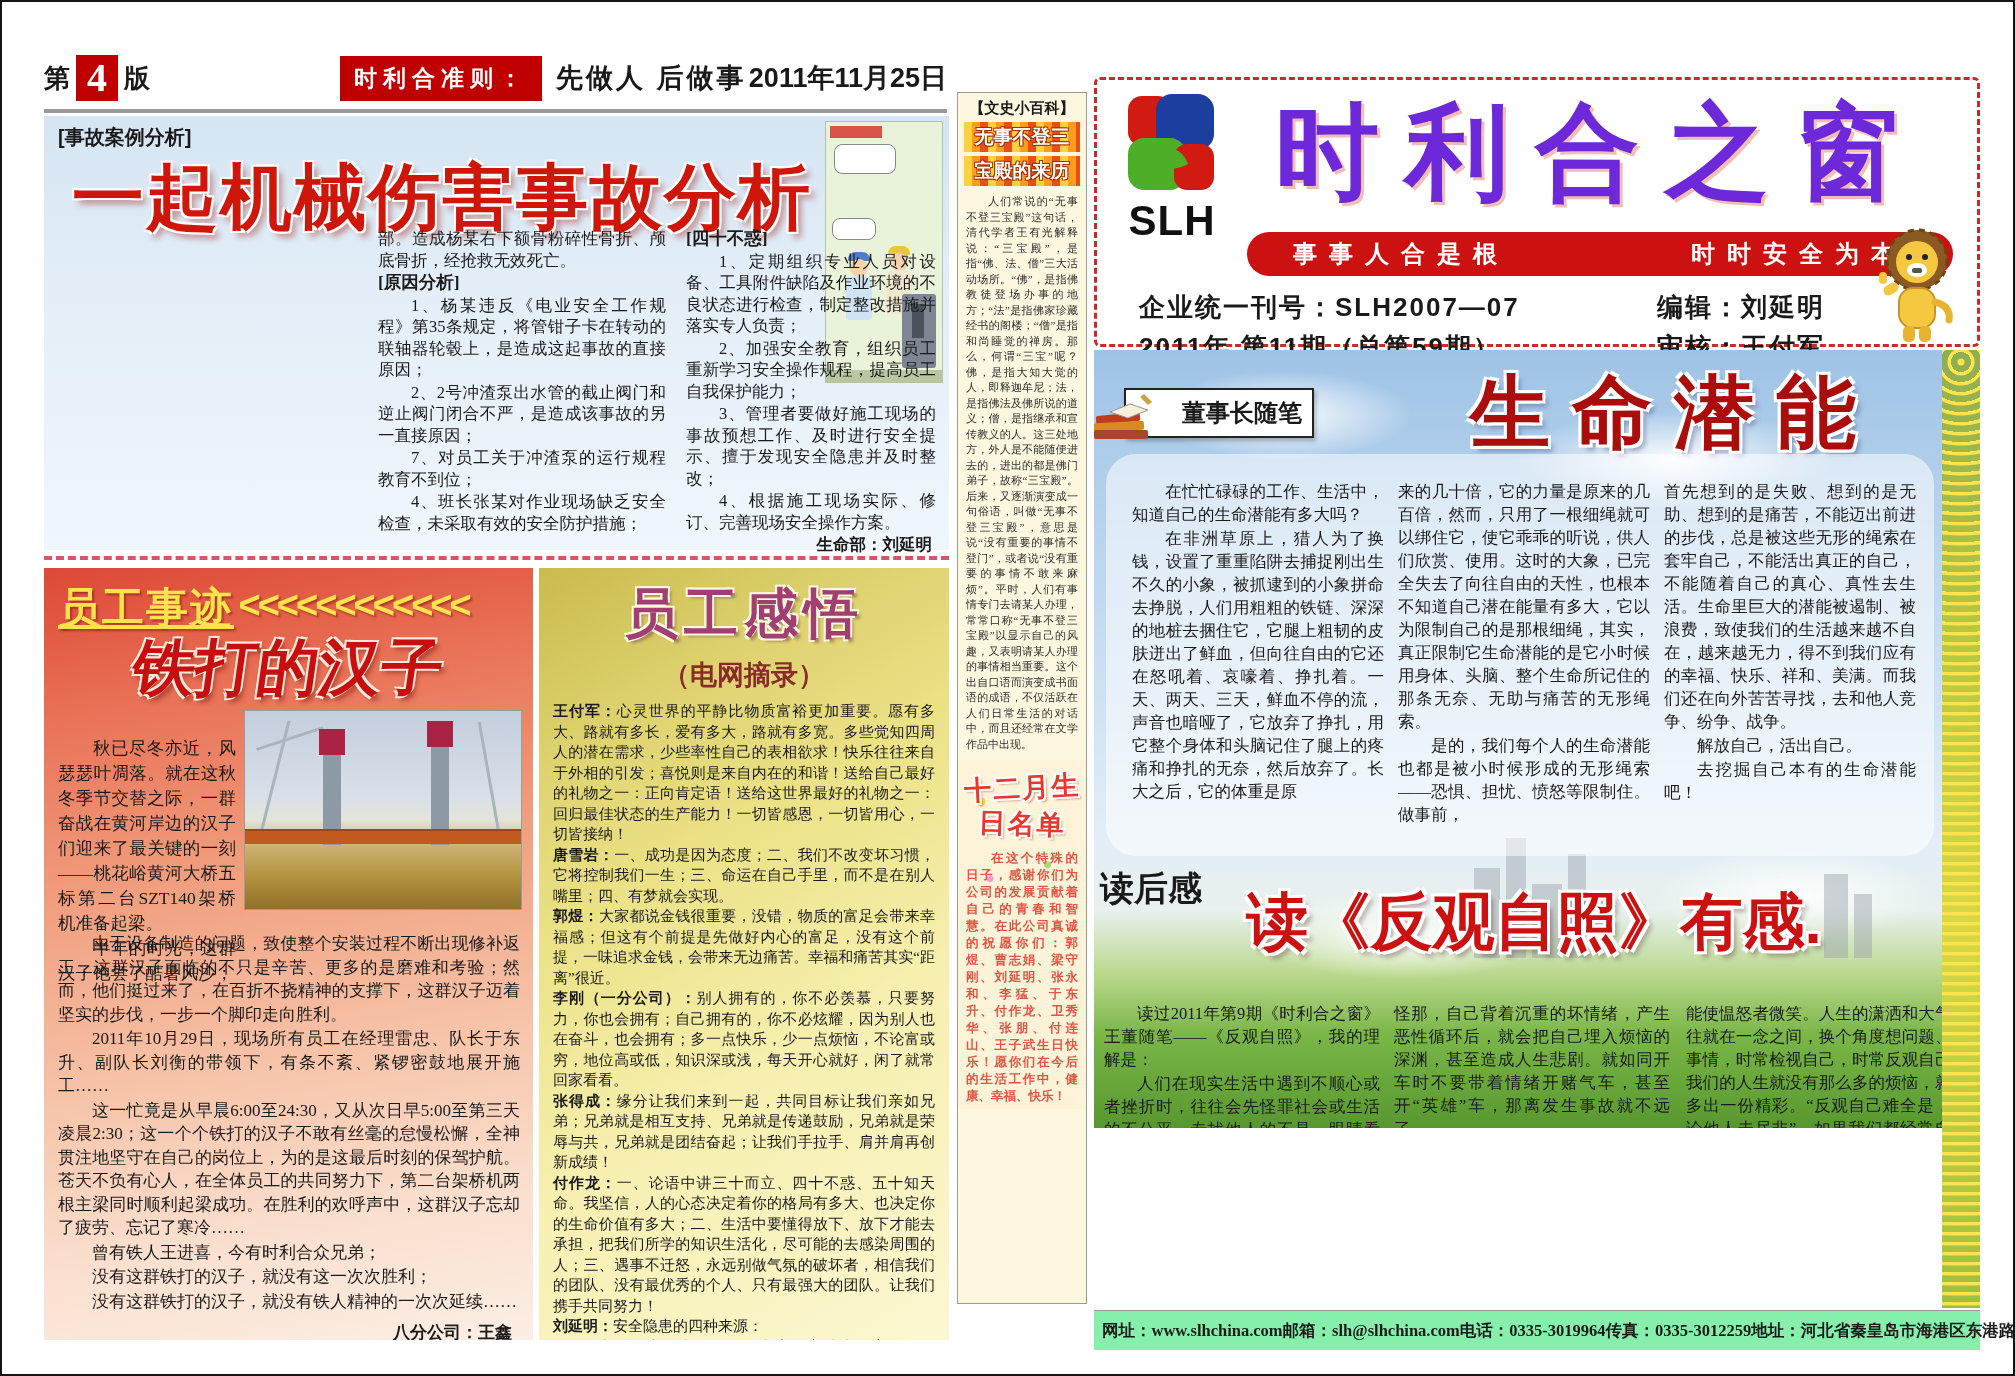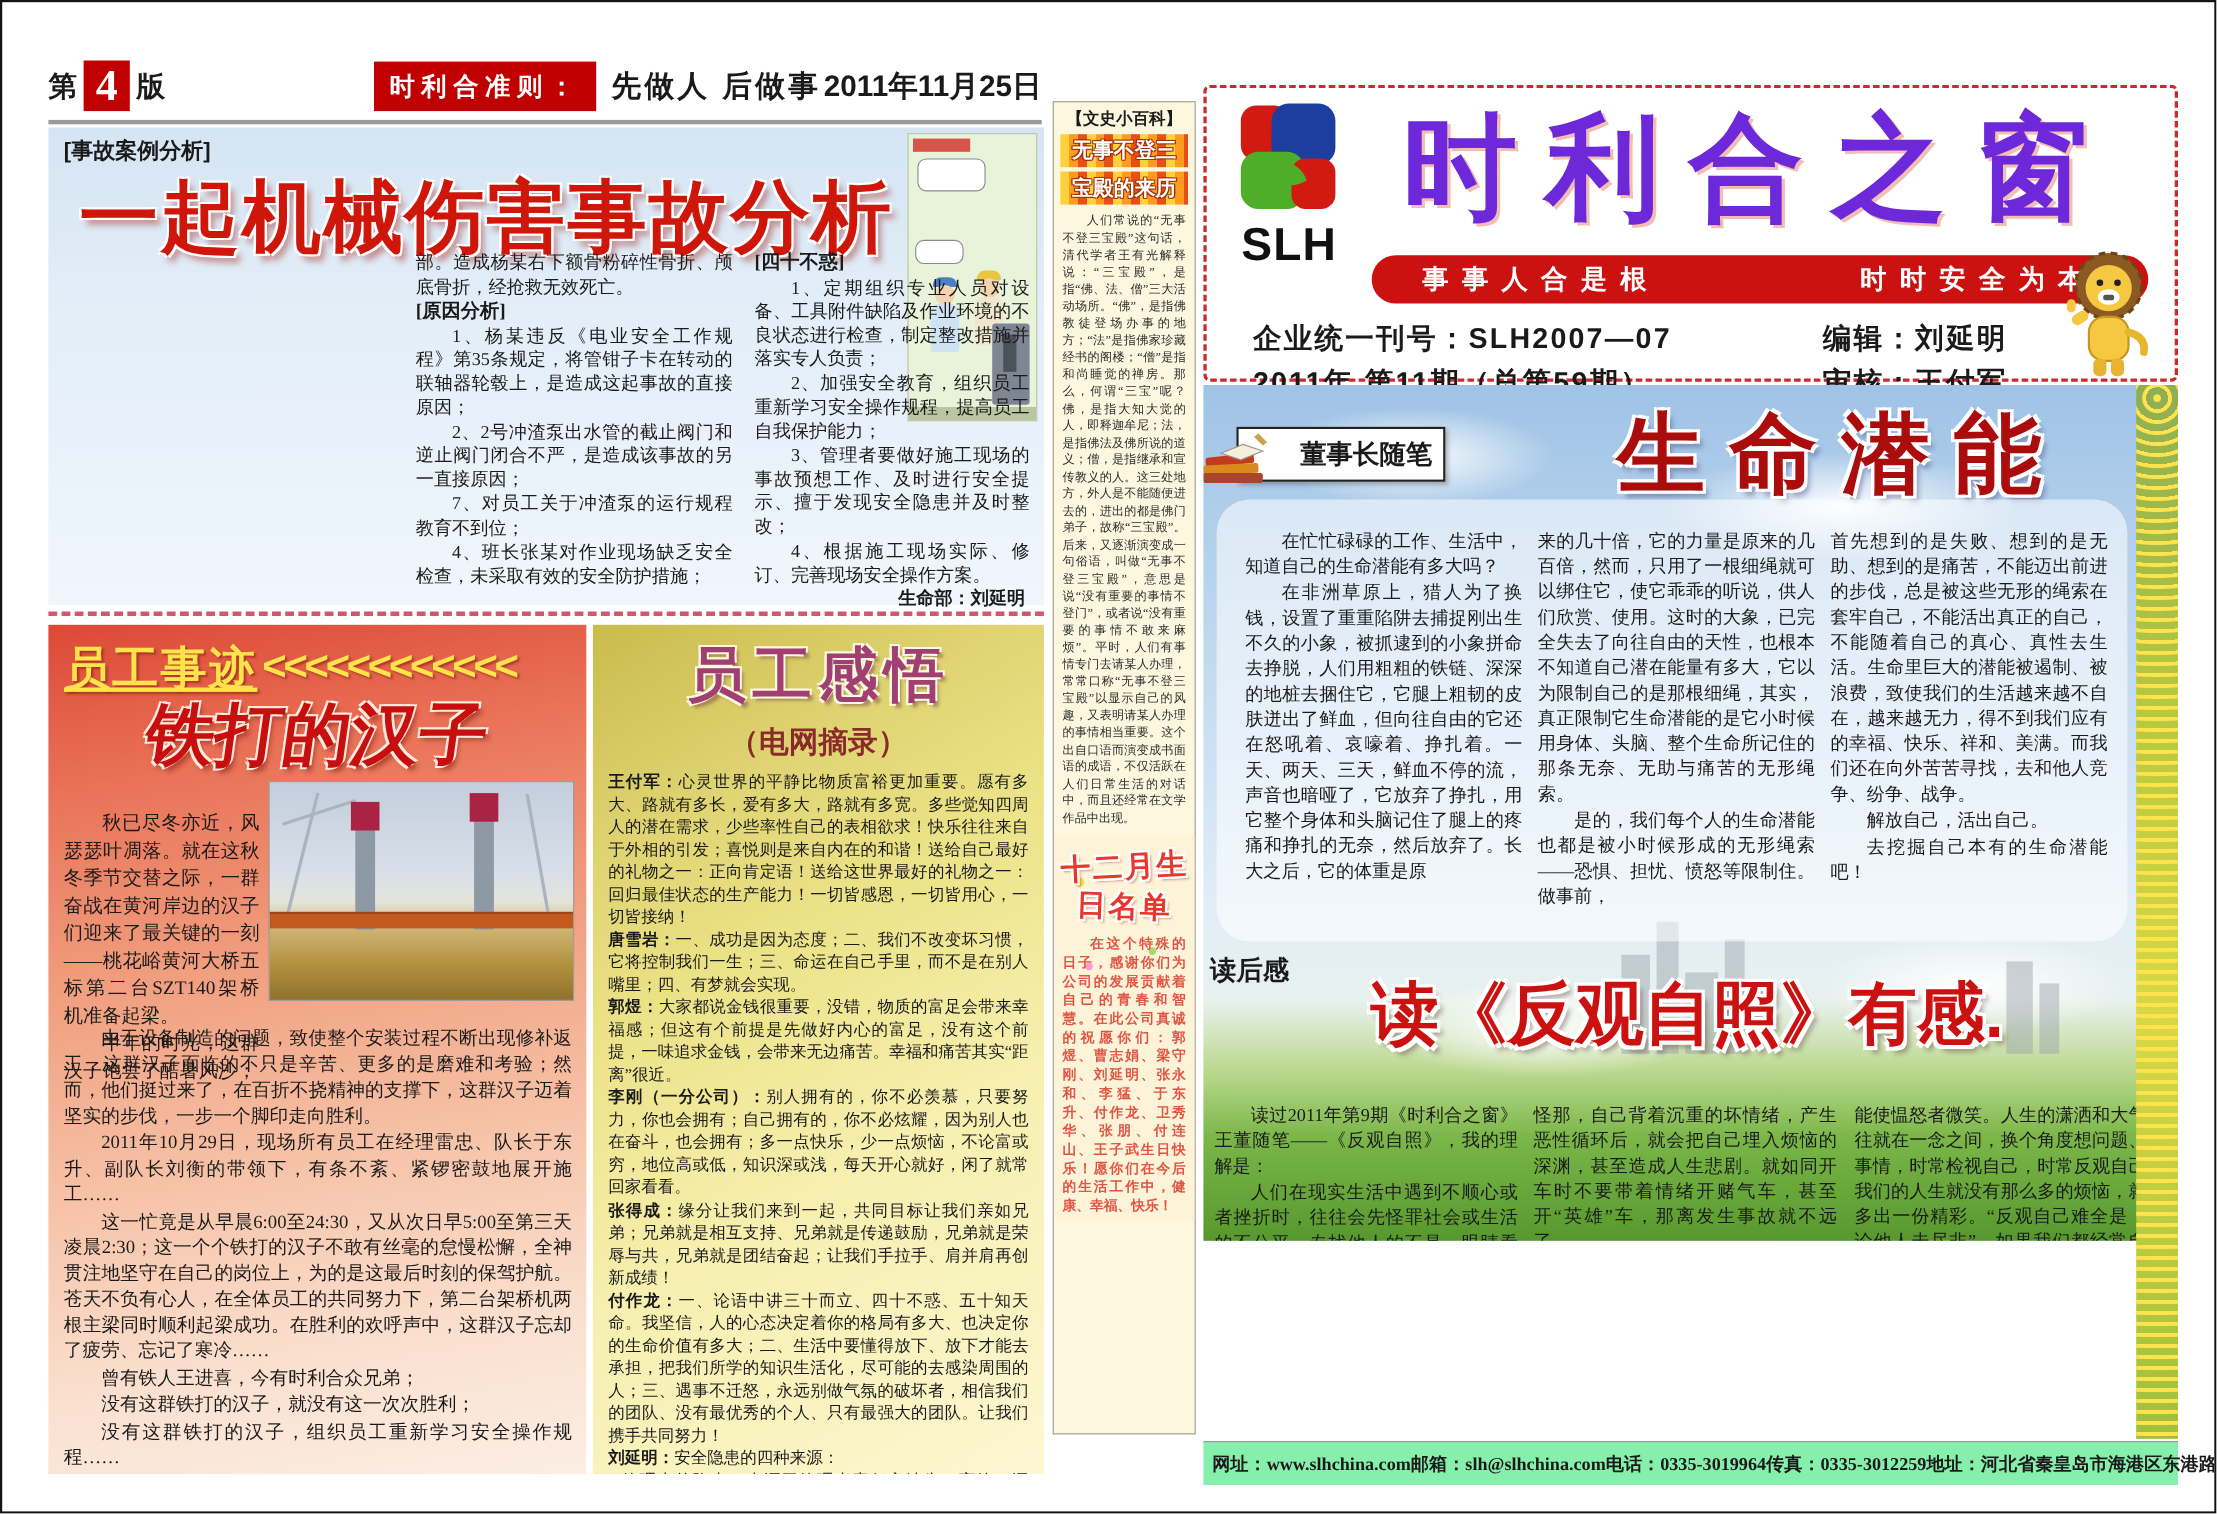--- a/index.html
+++ b/index.html
@@ -144,21 +144,21 @@
     text-shadow:-3px -3px 0 #fff,3px -3px 0 #fff,-3px 3px 0 #fff,3px 3px 0 #fff,5px 6px 5px rgba(60,60,120,.4); }
   #qn-panel { position:absolute; left:12px; top:104px; width:828px; height:402px;
     background:rgba(255,255,255,.55); border-radius:30px; }
   .qn-col { position:absolute; top:26px; height:352px; font-size:16.5px; line-height:23px; }
   .qn-col p { margin-bottom:1px; }
   #qn-c1 { left:26px;  width:252px; }
   #qn-c2 { left:292px; width:252px; }
   #qn-c3 { left:558px; width:252px; }
 
   
-  #dhg-label { position:absolute; left:6px; top:516px; font-size:24px; font-weight:bold; font-family:"Liberation Sans",sans-serif; }
+  #dhg-label { position:absolute; left:6px; top:516px; font-size:34px; font-weight:bold; font-family:"Liberation Sans",sans-serif; }
   #fg-title { position:absolute; left:120px; top:530px; width:640px; text-align:center; white-space:nowrap;
     font-size:62px; font-weight:bold; color:#cc1111; font-family:"Liberation Sans",sans-serif;
     text-shadow:-3px -3px 0 #fff,3px -3px 0 #fff,-3px 3px 0 #fff,3px 3px 0 #fff,5px 6px 5px rgba(80,40,40,.4); }
   .fg-col { position:absolute; top:652px; height:300px; font-size:16.5px; line-height:23px; }
   .fg-col p { margin-bottom:1px; }
   #fg-c1 { left:10px;  width:276px; }
   #fg-c2 { left:300px; width:276px; }
   #fg-c3 { left:592px; width:282px; }
   #fg-sign { text-align:right; font-weight:bold; font-family:"Liberation Sans",sans-serif; margin-top:26px; padding-right:10px; }
 
@@ -246,21 +246,21 @@
       <div class="tower-top" style="left:182px;top:10px;"></div>
       <div class="girder"></div>
     </div>
 
     <div id="shiji-full" class="jtext">
       <p class="ind">由于设备制造的问题，致使整个安装过程不断出现修补返工，这群汉子面临的不只是辛苦、更多的是磨难和考验；然而，他们挺过来了，在百折不挠精神的支撑下，这群汉子迈着坚实的步伐，一步一个脚印走向胜利。</p>
       <p class="ind">2011年10月29日，现场所有员工在经理雷忠、队长于东升、副队长刘衡的带领下，有条不紊、紧锣密鼓地展开施工……</p>
       <p class="ind">这一忙竟是从早晨6:00至24:30，又从次日早5:00至第三天凌晨2:30；这一个个铁打的汉子不敢有丝毫的怠慢松懈，全神贯注地坚守在自己的岗位上，为的是这最后时刻的保驾护航。苍天不负有心人，在全体员工的共同努力下，第二台架桥机两根主梁同时顺利起梁成功。在胜利的欢呼声中，这群汉子忘却了疲劳、忘记了寒冷……</p>
       <p class="ind">曾有铁人王进喜，今有时利合众兄弟；</p>
       <p class="ind">没有这群铁打的汉子，就没有这一次次胜利；</p>
-      <p class="ind">没有这群铁打的汉子，组织员工重新学习安全操作规程……</p>
+      <p class="ind">没有这群铁打的汉子，就没有铁人精神的一次次延续……</p>
       <p id="shiji-sign">八分公司：王鑫</p>
     </div>
   </div>
 
   <div id="ganwu" class="abs">
     <div id="ganwu-title">员工感悟</div>
     <div id="ganwu-sub">（电网摘录）</div>
     <p class="gw-entry"><span class="gw-name">王付军：</span><span class="gw-text">心灵世界的平静比物质富裕更加重要。愿有多大、路就有多长，爱有多大，路就有多宽。多些觉知四周人的潜在需求，少些率性自己的表相欲求！快乐往往来自于外相的引发；喜悦则是来自内在的和谐！送给自己最好的礼物之一：正向肯定语！送给这世界最好的礼物之一：回归最佳状态的生产能力！一切皆感恩，一切皆用心，一切皆接纳！</span></p>
     <p class="gw-entry"><span class="gw-name">唐雪岩：</span><span class="gw-text">一、成功是因为态度；二、我们不改变坏习惯，它将控制我们一生；三、命运在自己手里，而不是在别人嘴里；四、有梦就会实现。</span></p>
     <p class="gw-entry"><span class="gw-name">郭煜：</span><span class="gw-text">大家都说金钱很重要，没错，物质的富足会带来幸福感；但这有个前提是先做好内心的富足，没有这个前提，一味追求金钱，会带来无边痛苦。幸福和痛苦其实“距离”很近。</span></p>

